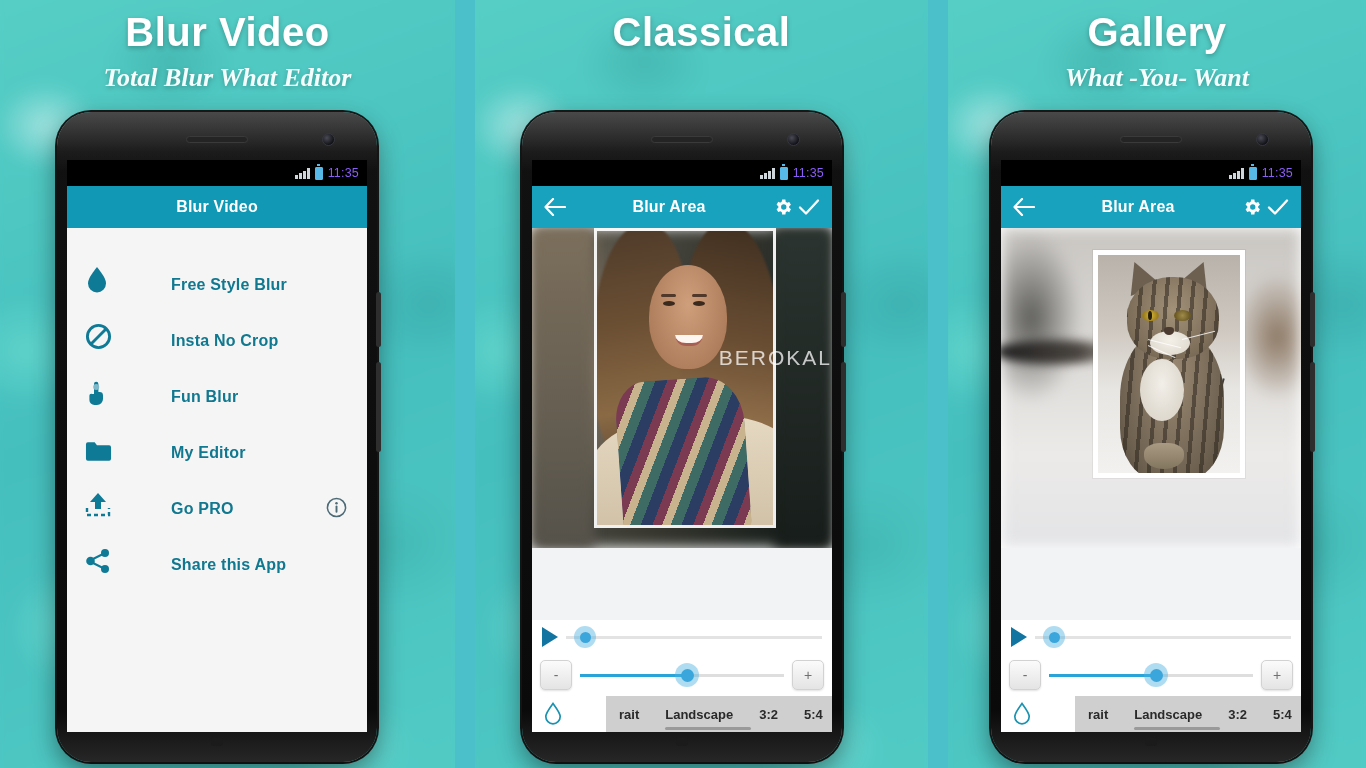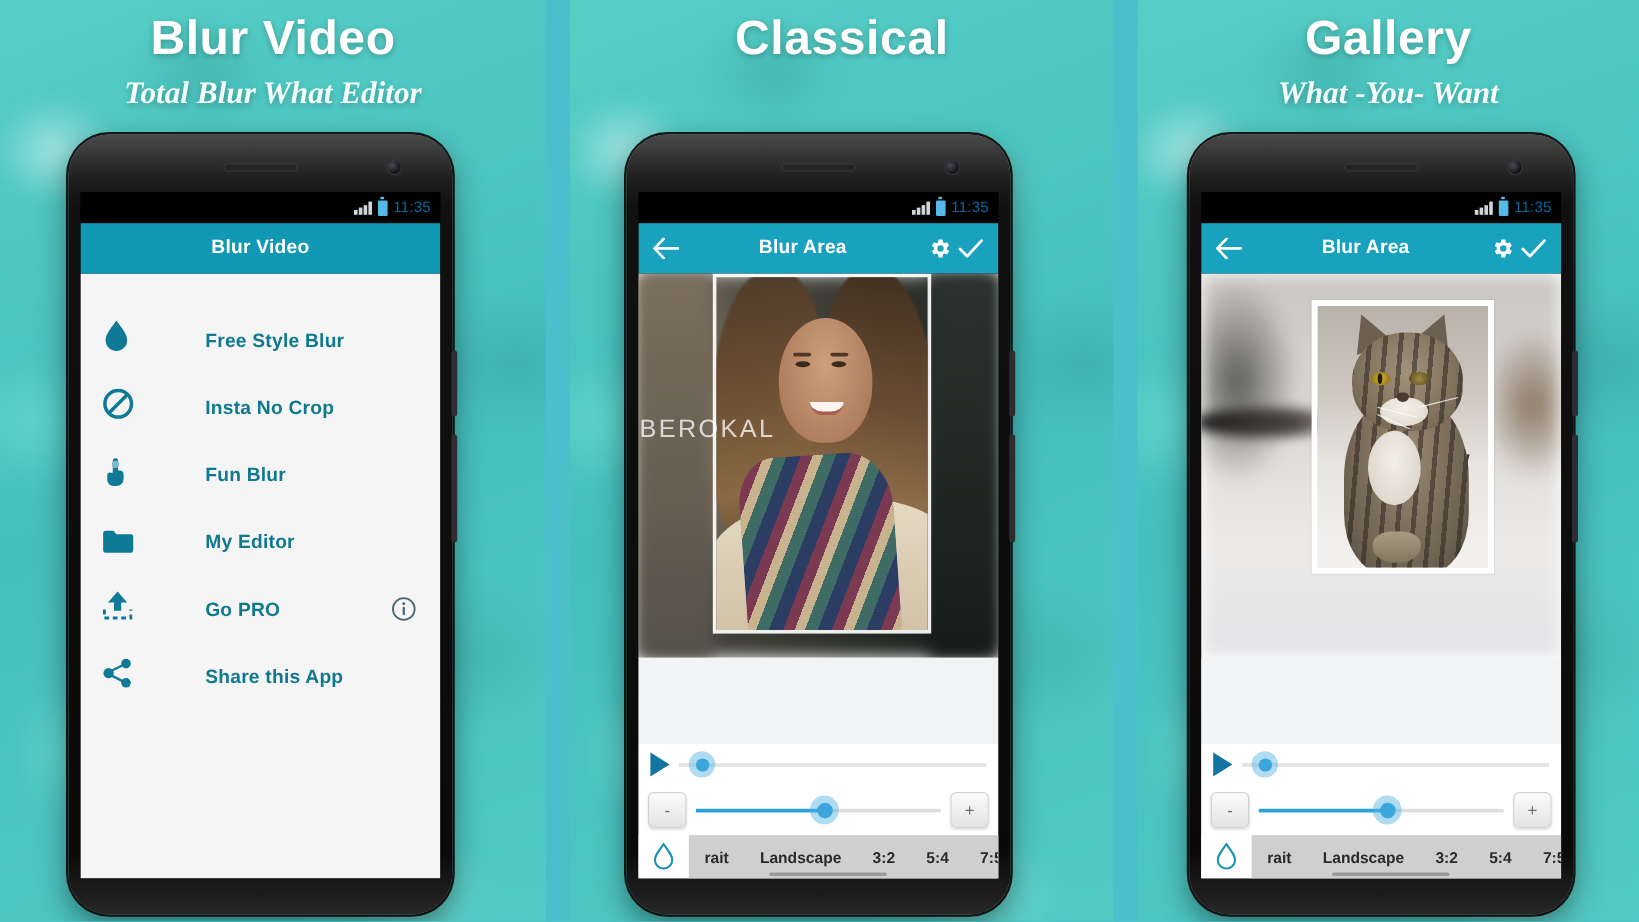--- a/index.html
+++ b/index.html
@@ -131,21 +131,21 @@
   .sb-signal i:nth-child(1){height:4px;} .sb-signal i:nth-child(2){height:6px;}
   .sb-signal i:nth-child(3){height:8px;} .sb-signal i:nth-child(4){height:11px;}
   .sb-batt {
     width: 8px; height: 13px; border: 1.5px solid #56b9e8; border-radius: 1px;
     position: relative; background: #56b9e8;
   }
   .sb-batt::before {
     content:""; position:absolute; top:-4px; left:1.5px;
     width:3px; height:2px; background:#56b9e8;
   }
-  .sb-time { color: #0369a1; font-size: 12.5px; letter-spacing: .2px; }
+  .sb-time { color: #8b5cf6; font-size: 12.5px; letter-spacing: .2px; }
 
   
   .appbar {
     height: 42px; background: #1098b4;
     display: flex; align-items: center; position: relative;
     padding: 0 10px;
   }
   .appbar.teal2 { background: #18a2bd; }
   .appbar-title {
     flex: 1; text-align: center;
@@ -210,22 +210,22 @@
       #37496d;
     border-radius: 24% 30% 10% 14%;
     transform: rotate(-4deg);
   }
   .p2-coat {
     position: absolute; left: -8px; bottom: -10px; width: 210px; height: 120px;
     background: linear-gradient(180deg,#e6d9c2,#cfc0a5);
     border-radius: 48% 40% 0 0;
   }
   .p2-watermark {
-    position: absolute; left: 1px; right: 0; top: 118px;
-    text-align: left; color: rgba(255,255,255,.75);
+    position: absolute; left: 12px; right: 0; top: 118px;
+    text-align: right; color: rgba(255,255,255,.75);
     font-size: 21px; letter-spacing: 2px; font-weight: 500;
     z-index: 4;
   }
   .p2-sidebar-l { position:absolute; left:0; top:0; width:62px; height:100%;
     background: linear-gradient(180deg,#7c6f5c,#55524a); filter: blur(6px); }
   .p2-sidebar-r { position:absolute; right:0; top:0; width:58px; height:100%;
     background: linear-gradient(180deg,#2b3430,#171d1a); filter: blur(6px); }
 
   
   .photo3-blur {
@@ -335,21 +335,21 @@
   .bs-knob::after { content:""; width: 13px; height: 13px; border-radius: 50%; background: #3aa6dc; }
 
   .ctrl-row-3 {
     display: flex; align-items: center; height: 36px;
     background: #ffffff;
   }
   .drop-icon { width: 42px; display: flex; align-items: center; justify-content: center; color: #1b93b0; }
   .ratios {
     flex: 1; background: #cfcfcf; height: 36px;
     display: flex; align-items: center; gap: 0;
-    position: relative; overflow: hidden;
+    position: relative; overflow: hidden; margin-left: 32px;
   }
   .ratio-item {
     font-size: 13px; font-weight: bold; color: #2a2a2a;
     padding: 0 13px; white-space: nowrap;
   }
   .ratio-scroll {
     position: absolute; bottom: 2px; left: 26%; width: 38%;
     height: 3px; background: #9a9a9a; border-radius: 2px;
   }
 </style>

